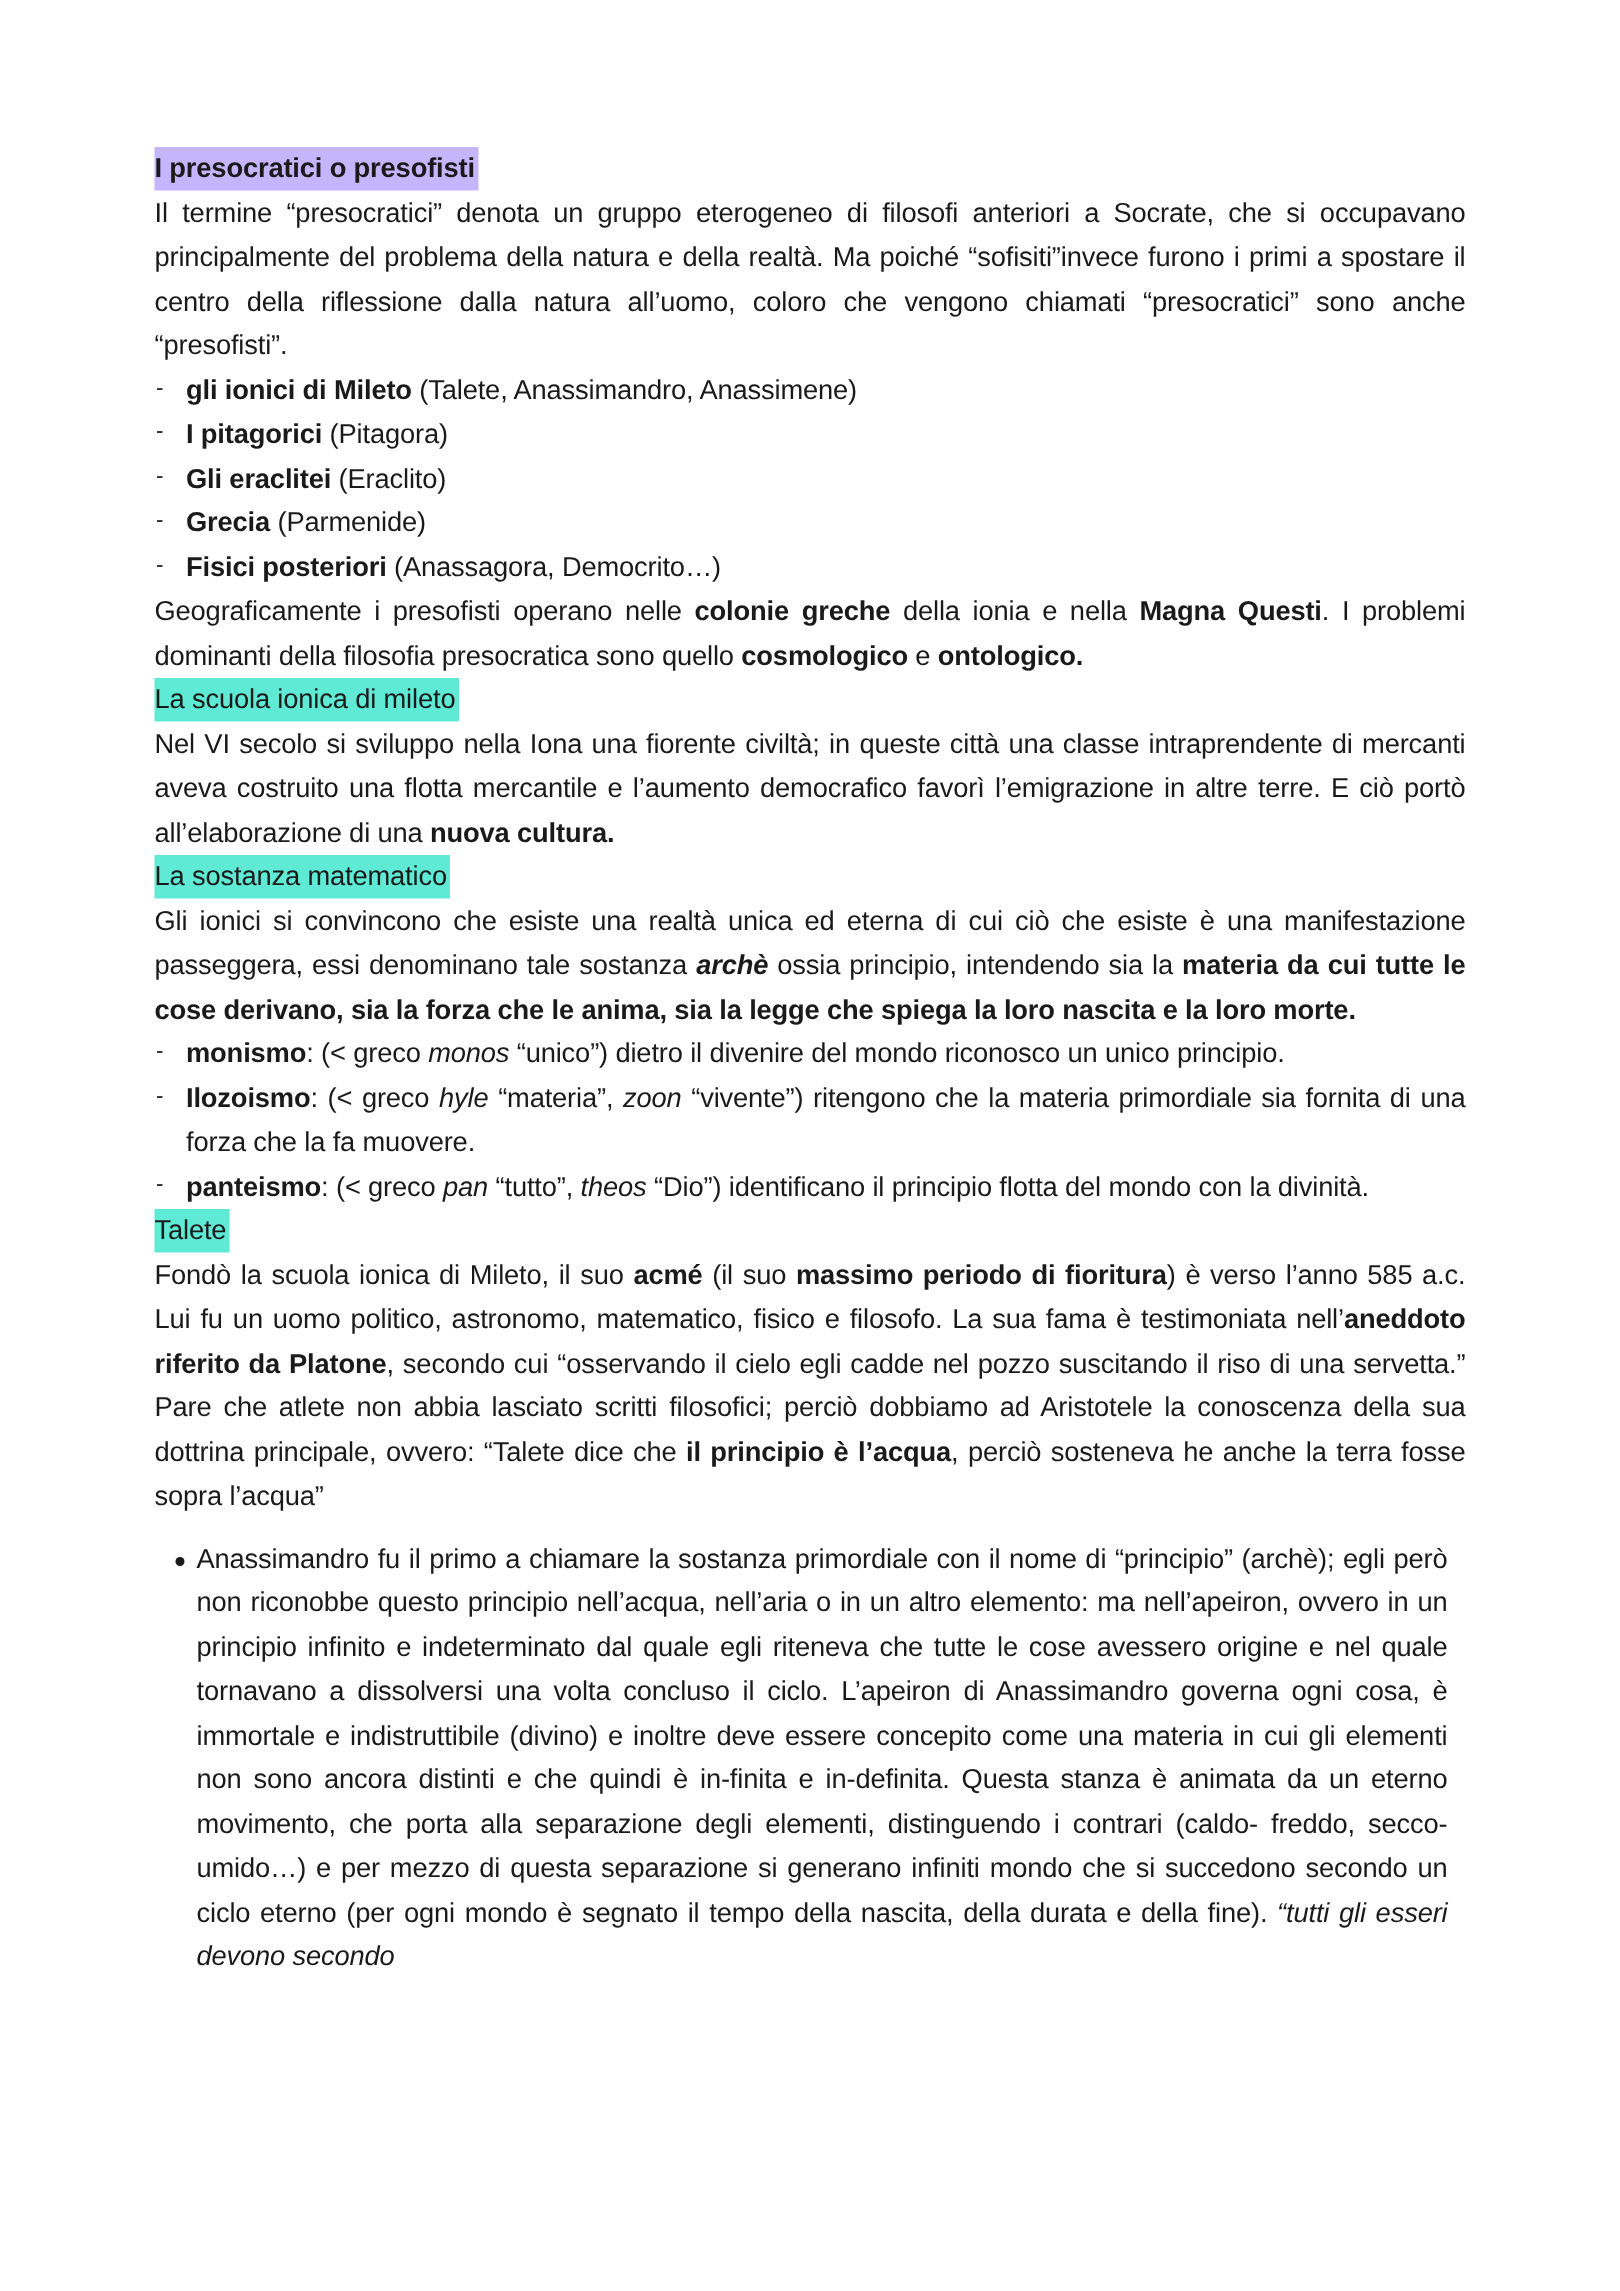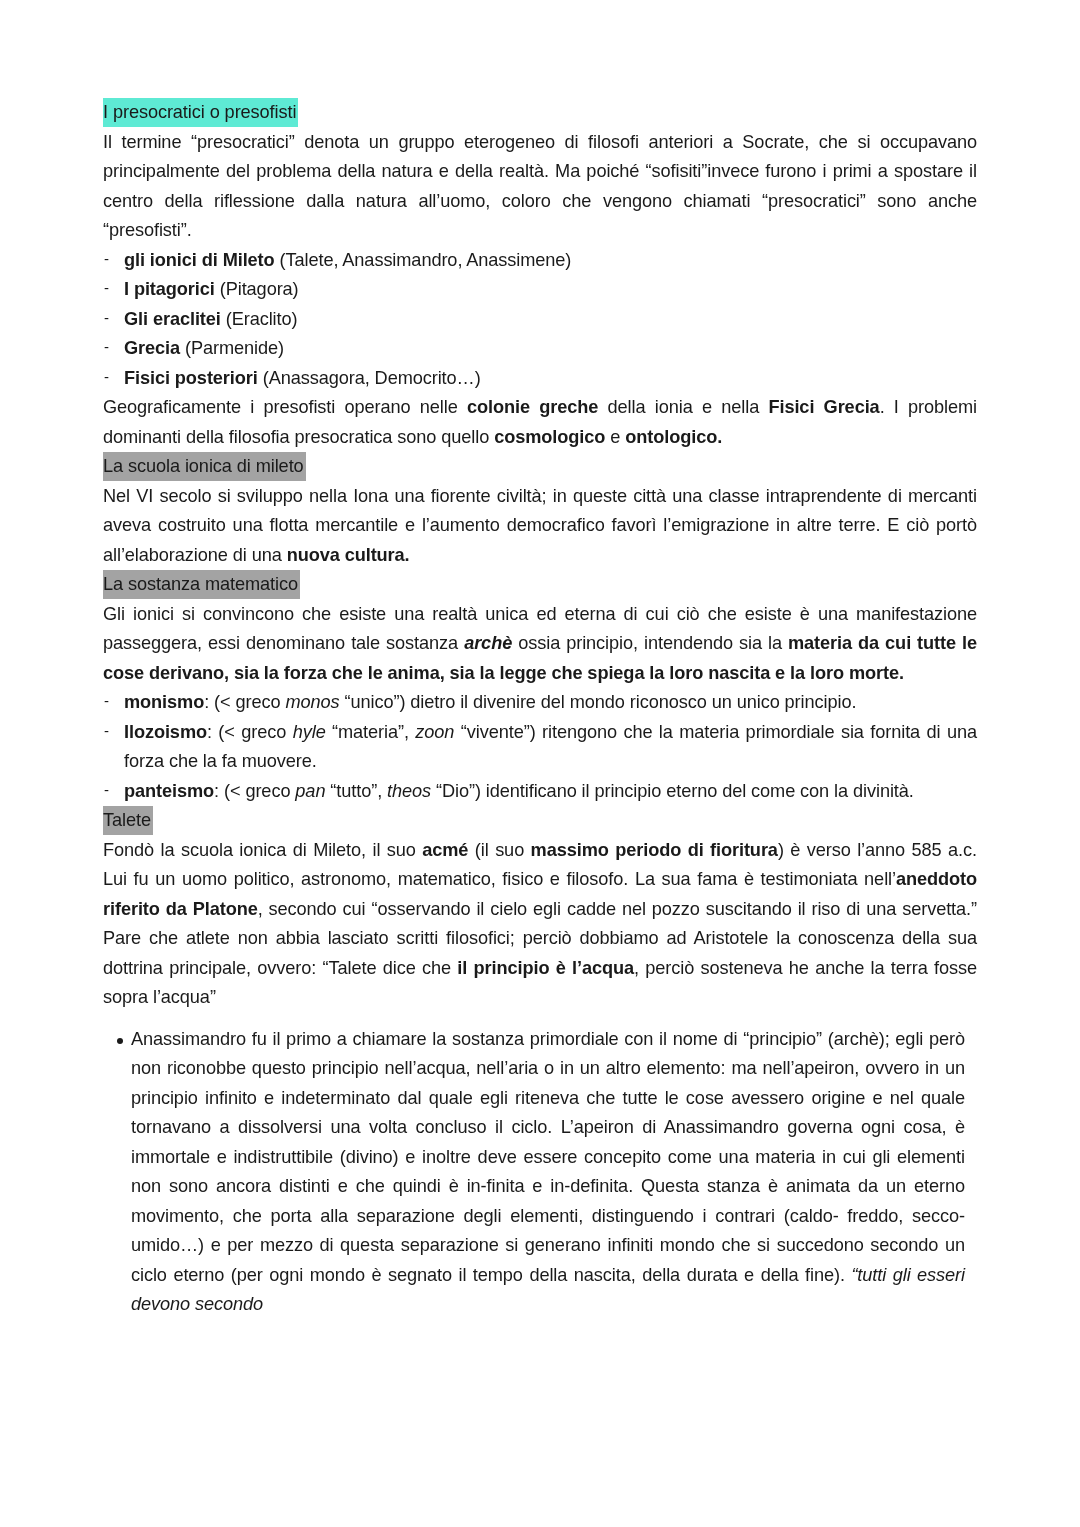--- a/index.html
+++ b/index.html
@@ -4,22 +4,22 @@
 <style>
   html, body { margin:0; padding:0; background:#ffffff; }
   body { width:1080px; height:1527px; overflow:hidden; position:relative; }
   .page {
     position:absolute; left:103px; top:98px; width:874px;
     font-family:"Liberation Sans", sans-serif;
     font-size:18.2px; line-height:29.5px; color:#1a1a1a;
     letter-spacing:-0.1px;
   }
   .h { display:inline-block; padding:0 2px 0 0; line-height:29px; }
-  .h.green { background:#5eead4; }
-  .h.blue { background:#a3a3a3; }
+  .h.green { background:#c4b5fd;font-weight:bold; }
+  .h.blue { background:#5eead4; }
   .p { text-align:justify; text-align-last:left; }
   .dash-list { margin:0; padding:0; list-style:none; }
   .dash-list li { position:relative; padding-left:21px; text-align:justify; text-align-last:left; }
   .dash-list li::before { content:"-"; position:absolute; left:1px; top:-2px; font-size:15px; }
   .bul-list { margin:12px; padding:0; list-style:none; }
   .bul-list li { position:relative; padding-left:16px; text-align:justify; }
   .bul-list li::before { content:""; position:absolute; left:2px; top:13px; width:6px; height:6px; border-radius:50%; background:#1a1a1a; }
   b { font-weight:bold; }
   i { }
 </style>
@@ -31,35 +31,35 @@
   <div>
     <div><span class="h green">I presocratici o presofisti</span></div>
     <div class="p">Il termine “presocratici” denota un gruppo eterogeneo di filosofi anteriori a Socrate, che si occupavano principalmente del problema della natura e della realtà. Ma poiché “sofisiti”invece furono i primi a spostare il centro della riflessione dalla natura all’uomo,  coloro che vengono chiamati “presocratici” sono anche “presofisti”.</div>
     <ul class="dash-list">
       <li><b>gli ionici di Mileto</b><span> (Talete, Anassimandro, Anassimene)</span></li>
       <li><b>I pitagorici</b><span> (Pitagora)</span></li>
       <li><b>Gli eraclitei</b><span> (Eraclito)</span></li>
       <li><b>Grecia</b><span> (Parmenide)</span></li>
       <li><b>Fisici posteriori</b><span> (Anassagora, Democrito…)</span></li>
     </ul>
-    <div class="p"><span>Geograficamente i presofisti operano nelle </span><b>colonie greche</b><span> della ionia e nella </span><b>Fisici Grecia</b><span>. I problemi dominanti della filosofia presocratica sono quello </span><b>cosmologico</b><span> e </span><b>ontologico.</b></div>
+    <div class="p"><span>Geograficamente i presofisti operano nelle </span><b>colonie greche</b><span> della ionia e nella </span><b>Magna Questi</b><span>. I problemi dominanti della filosofia presocratica sono quello </span><b>cosmologico</b><span> e </span><b>ontologico.</b></div>
   </div>
 
   <div>
     <div><span class="h blue">La scuola ionica di mileto</span></div>
     <div class="p"><span>Nel VI secolo si sviluppo nella Iona una fiorente civiltà; in queste città una classe intraprendente di mercanti aveva costruito una flotta mercantile e l’aumento democrafico favorì l’emigrazione in altre terre. E ciò portò all’elaborazione di una </span><b>nuova cultura.</b></div>
   </div>
 
   <div>
     <div><span class="h blue">La sostanza matematico</span></div>
     <div class="p"><span>Gli ionici si convincono che esiste una realtà unica ed eterna di cui ciò che esiste è una manifestazione passeggera, essi denominano tale sostanza </span><b><i>archè</i></b><span> ossia principio, intendendo sia la </span><b>materia da cui tutte le cose derivano, sia la forza che le anima, sia la legge che spiega la loro nascita e la loro morte.</b></div>
     <ul class="dash-list">
       <li><b>monismo</b><span>: (&lt; greco </span><i>monos</i><span> “unico”) dietro il divenire del mondo riconosco un unico principio.</span></li>
       <li><b>Ilozoismo</b><span>: (&lt; greco </span><i>hyle</i><span> “materia”, </span><i>zoon</i><span> “vivente”) ritengono che la materia primordiale sia fornita di una forza che la fa muovere.</span></li>
-      <li><b>panteismo</b><span>: (&lt; greco </span><i>pan</i><span> “tutto”, </span><i>theos</i><span> “Dio”) identificano il principio eterno del come con la divinità.</span></li>
+      <li><b>panteismo</b><span>: (&lt; greco </span><i>pan</i><span> “tutto”, </span><i>theos</i><span> “Dio”) identificano il principio flotta del mondo con la divinità.</span></li>
     </ul>
   </div>
 
   <div>
     <div><span class="h blue">Talete</span></div>
     <div class="p"><span>Fondò la scuola ionica di Mileto, il suo </span><b>acmé</b><span> (il suo </span><b>massimo periodo di fioritura</b><span>) è verso l’anno 585 a.c. Lui fu un uomo politico, astronomo, matematico, fisico e filosofo. La sua fama è testimoniata nell’</span><b>aneddoto riferito da Platone</b><span>, secondo cui “osservando il cielo egli cadde nel pozzo suscitando il riso di una servetta.” Pare che atlete non abbia lasciato scritti filosofici; perciò dobbiamo ad Aristotele la conoscenza della sua dottrina principale, ovvero: “Talete dice che </span><b>il principio è l’acqua</b><span>, perciò sosteneva he anche la terra fosse sopra l’acqua”</span></div>
   </div>
 
   <div>
     <ul class="bul-list">

